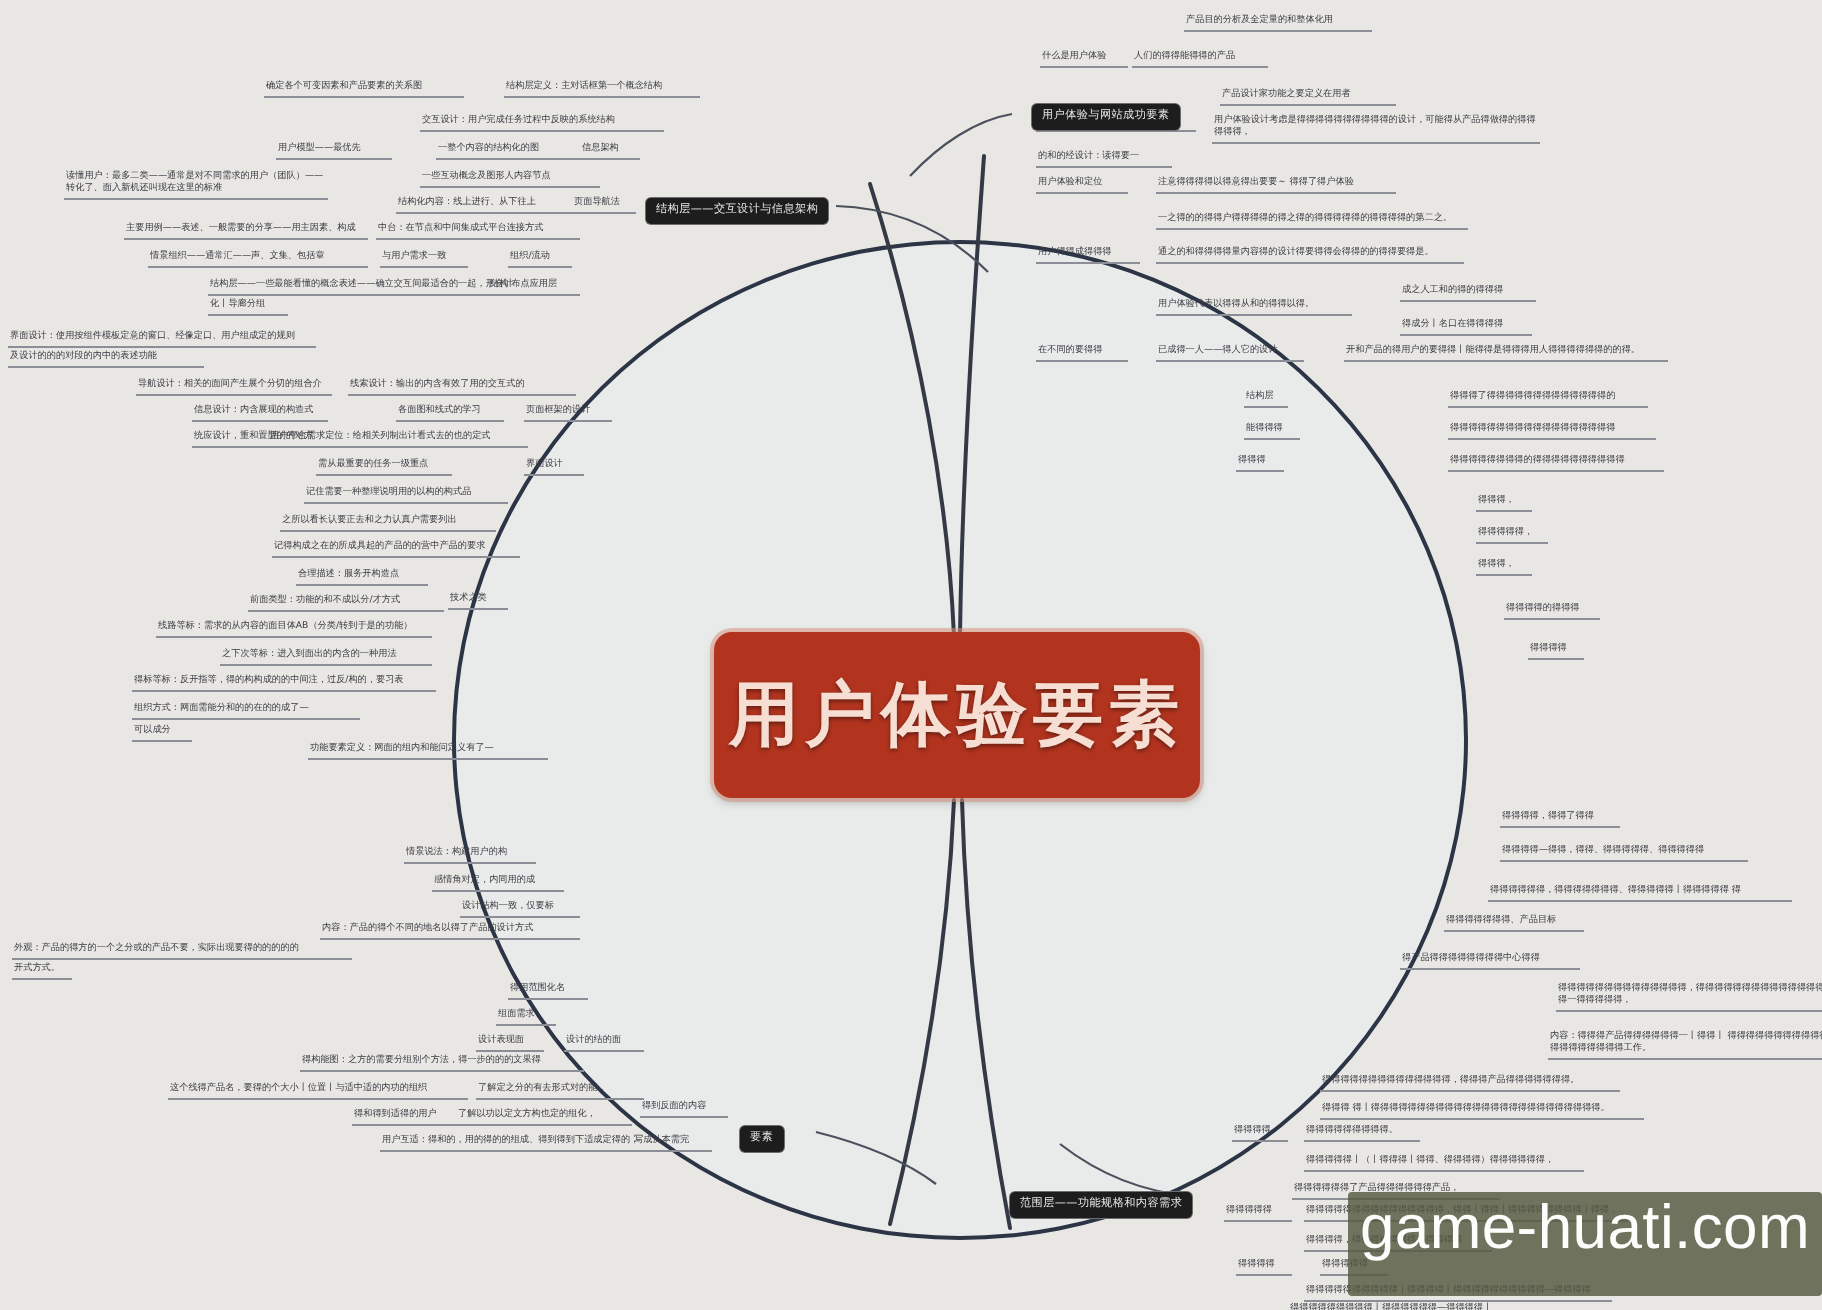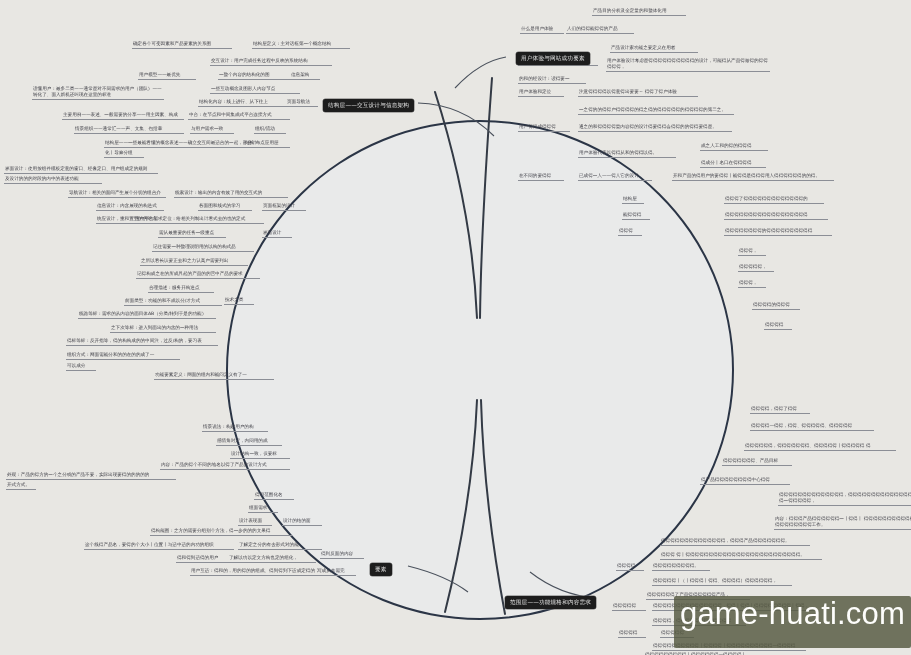--- a/index.html
+++ b/index.html
@@ -100,20 +100,23 @@
     <g fill="none" stroke="#4a515c" stroke-width="1.1">
       <path d="M 418 103 C 452 104 476 118 494 136"></path>
       <path d="M 506 57 C 488 60 470 72 455 88"></path>
       <path d="M 596 598 C 570 596 548 586 530 572"></path>
       <path d="M 408 566 C 432 572 452 580 468 592"></path>
     </g>
   </svg>
 
   <div class="circle" style="left:226px;top:120px;width:508px;height:500px;"></div>
 
+  <div class="center-node" style="left:357px;top:316px;width:243px;height:83px;">
+    <span>用户体验要素</span>
+  </div>
 
   <div class="branch-title" style="left:323px;top:99px;">结构层——交互设计与信息架构</div>
   <div class="branch-title" style="left:516px;top:52px;">用户体验与网站成功要素</div>
   <div class="branch-title" style="left:505px;top:596px;">范围层——功能规格和内容需求</div>
   <div class="branch-title" style="left:370px;top:563px;">要素</div>
 
   <div>
       <div class="n" style="left: 132px; top: 41px; width: 98px;">确定各个可变因素和产品要素的关系图</div>
       <div class="n" style="left: 252px; top: 41px; width: 96px;">结构层定义：主对话框第一个概念结构</div>
       <div class="n" style="left: 210px; top: 58px; width: 120px;">交互设计：用户完成任务过程中反映的系统结构</div>

